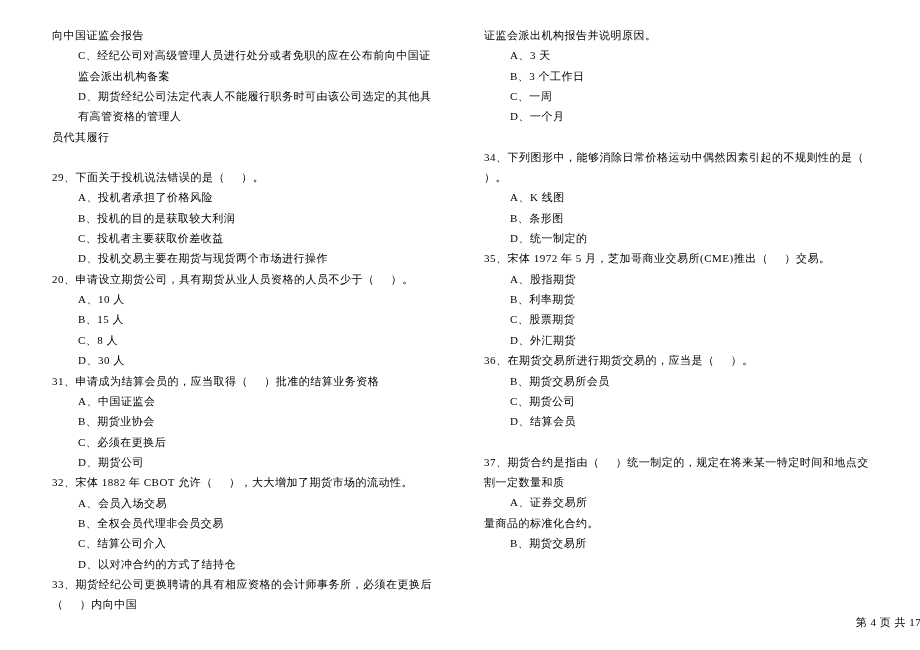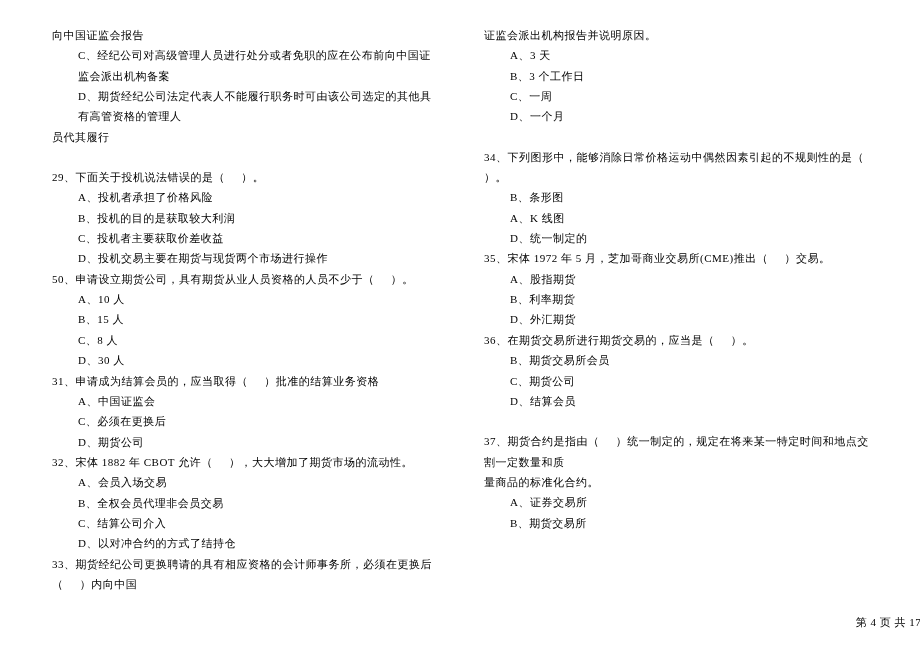--- a/index.html
+++ b/index.html
@@ -57,56 +57,58 @@
       <div class="line indent-0">向中国证监会报告</div>
       <div class="line indent-1">C、经纪公司对高级管理人员进行处分或者免职的应在公布前向中国证监会派出机构备案</div>
       <div class="line indent-1">D、期货经纪公司法定代表人不能履行职务时可由该公司选定的其他具有高管资格的管理人</div>
       <div class="line indent-0">员代其履行</div>
       <div class="blank"></div>
       <div class="line indent-0">29、下面关于投机说法错误的是（     ）。</div>
       <div class="line indent-1">A、投机者承担了价格风险</div>
       <div class="line indent-1">B、投机的目的是获取较大利润</div>
       <div class="line indent-1">C、投机者主要获取价差收益</div>
       <div class="line indent-1">D、投机交易主要在期货与现货两个市场进行操作</div>
-      <div class="line indent-0">50、申请设立期货公司，具有期货从业人员资格的人员不少于（     ）。</div>
+      <div class="line indent-0">20、申请设立期货公司，具有期货从业人员资格的人员不少于（     ）。</div>
       <div class="line indent-1">A、10 人</div>
       <div class="line indent-1">B、15 人</div>
       <div class="line indent-1">C、8 人</div>
       <div class="line indent-1">D、30 人</div>
       <div class="line indent-0">31、申请成为结算会员的，应当取得（     ）批准的结算业务资格</div>
       <div class="line indent-1">A、中国证监会</div>
+      <div class="line indent-1">B、期货业协会</div>
       <div class="line indent-1">C、必须在更换后</div>
       <div class="line indent-1">D、期货公司</div>
       <div class="line indent-0">32、宋体 1882 年 CBOT 允许（     ），大大增加了期货市场的流动性。</div>
       <div class="line indent-1">A、会员入场交易</div>
       <div class="line indent-1">B、全权会员代理非会员交易</div>
       <div class="line indent-1">C、结算公司介入</div>
       <div class="line indent-1">D、以对冲合约的方式了结持仓</div>
       <div class="line indent-0">33、期货经纪公司更换聘请的具有相应资格的会计师事务所，必须在更换后（     ）内向中国</div>
     </div>
   <div class="col" id="right-col">
       <div class="line indent-0">证监会派出机构报告并说明原因。</div>
       <div class="line indent-1">A、3 天</div>
       <div class="line indent-1">B、3 个工作日</div>
       <div class="line indent-1">C、一周</div>
       <div class="line indent-1">D、一个月</div>
       <div class="blank"></div>
       <div class="line indent-0">34、下列图形中，能够消除日常价格运动中偶然因素引起的不规则性的是（     ）。</div>
+      <div class="line indent-1">A、K 线图</div>
       <div class="line indent-1">B、条形图</div>
-      <div class="line indent-1">A、K 线图</div>
       <div class="line indent-1">D、统一制定的</div>
       <div class="line indent-0">35、宋体 1972 年 5 月，芝加哥商业交易所(CME)推出（     ）交易。</div>
       <div class="line indent-1">A、股指期货</div>
       <div class="line indent-1">B、利率期货</div>
+      <div class="line indent-1">C、股票期货</div>
       <div class="line indent-1">D、外汇期货</div>
       <div class="line indent-0">36、在期货交易所进行期货交易的，应当是（     ）。</div>
       <div class="line indent-1">B、期货交易所会员</div>
       <div class="line indent-1">C、期货公司</div>
       <div class="line indent-1">D、结算会员</div>
       <div class="blank"></div>
       <div class="line indent-0">37、期货合约是指由（     ）统一制定的，规定在将来某一特定时间和地点交割一定数量和质</div>
+      <div class="line indent-1">A、证券交易所</div>
       <div class="line indent-0">量商品的标准化合约。</div>
-      <div class="line indent-1">A、证券交易所</div>
       <div class="line indent-1">B、期货交易所</div>
     </div>
 </div>
 
 <div class="footer">第 4 页  共 17 页</div>
 
 </body></html>

